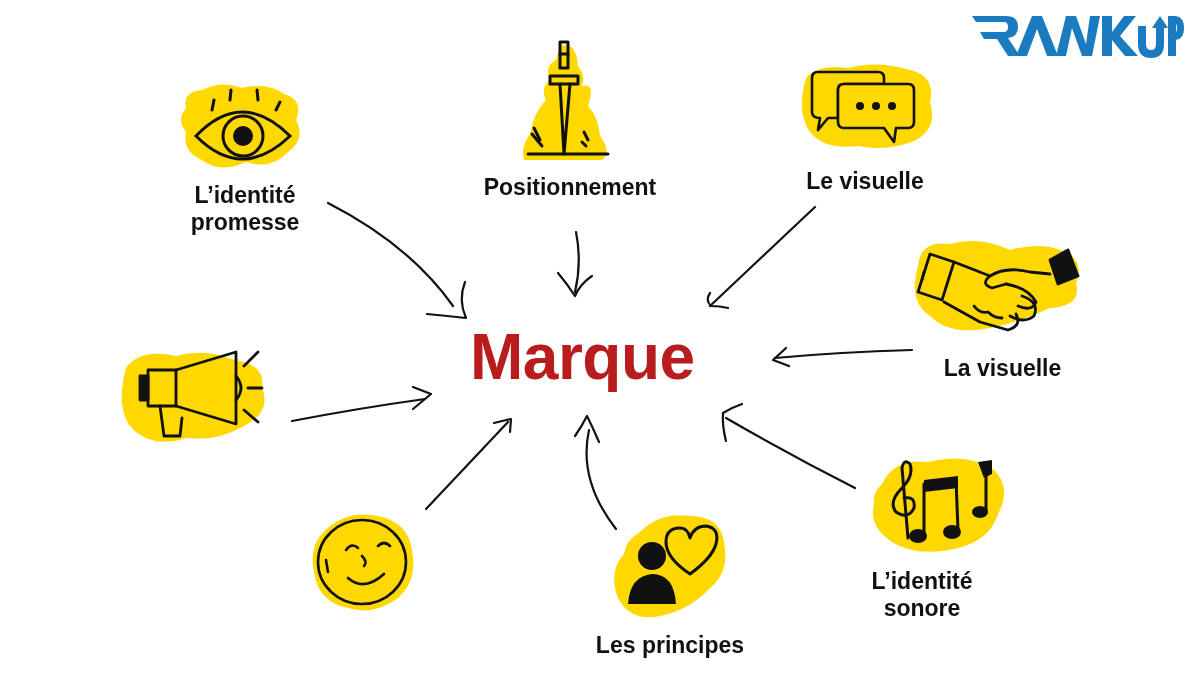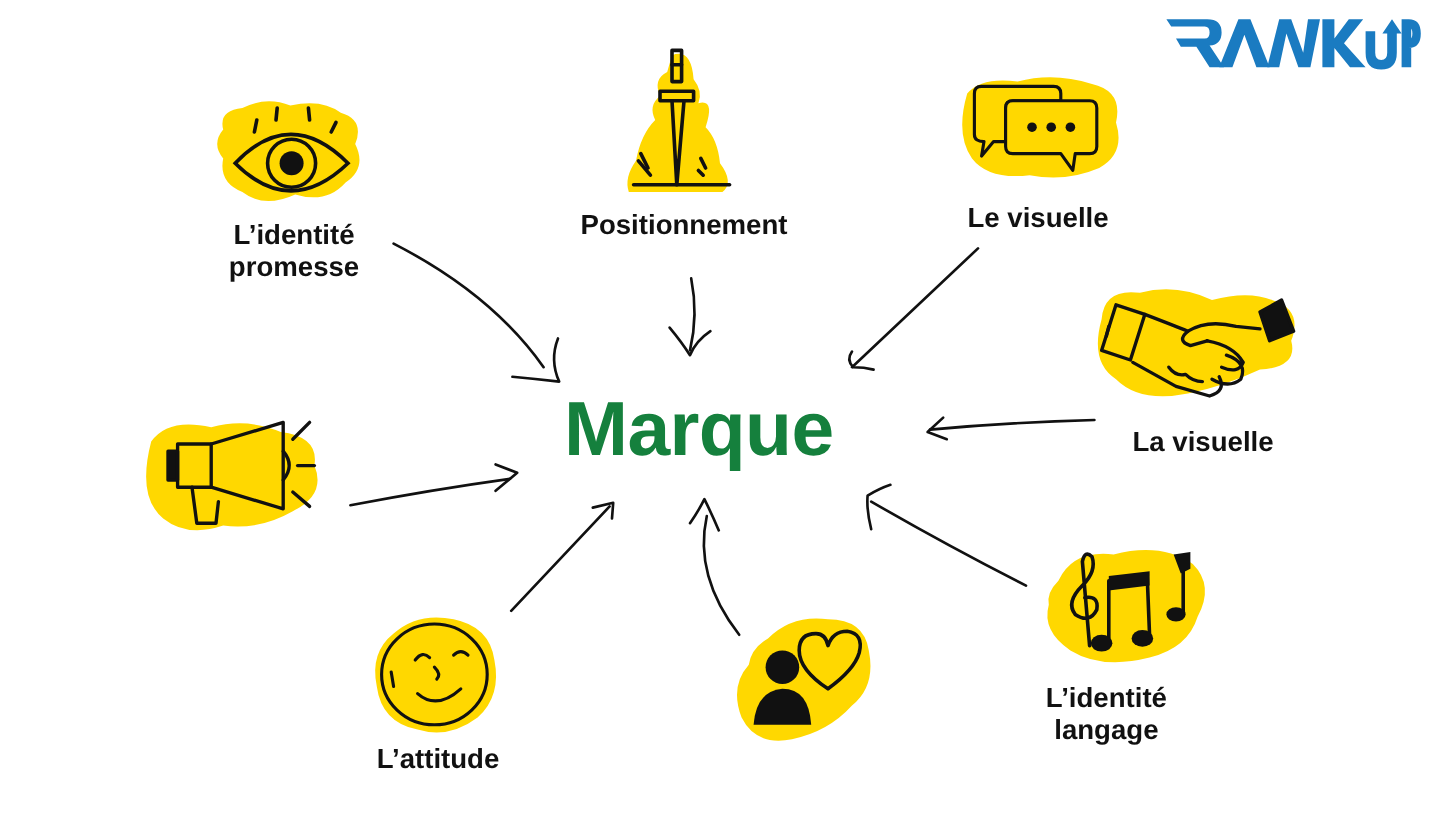--- a/index.html
+++ b/index.html
@@ -2,21 +2,21 @@
 <html><head>
 <meta charset="utf-8">
 <style>
   html, body { margin: 0; padding: 0; background: #ffffff; }
   body { width: 1200px; height: 700px; position: relative; overflow: hidden;
          font-family: "Liberation Sans", "DejaVu Sans", sans-serif; }
   .canvas { position: absolute; left: 0; top: 0; width: 1200px; height: 700px; }
   .label { position: absolute; font-weight: bold; color: #111; font-size: 23px;
            text-align: center; line-height: 27px; white-space: nowrap; }
   .center-title { position: absolute; left: 470px; top: 320px; font-size: 64px;
-                  font-weight: bold; color: #15803d; letter-spacing: -0.5px; }
+                  font-weight: bold; color: #b91c1c; letter-spacing: -0.5px; }
   .logo { position: absolute; left: 970px; top: 10px; width: 215px; height: 50px; }
   svg.icon { position: absolute; overflow: visible; }
   svg.arrows { position: absolute; left: 0; top: 0; }
 </style>
 </head>
 <body>
 
 <div class="canvas">
 
   <svg class="logo" viewBox="0 0 215 50">
@@ -145,41 +145,41 @@
     <path d="M20 18 Q40 0 70 6 Q100 12 104 40 Q110 70 90 88 Q66 106 40 98 Q10 92 6 62 Q0 34 20 18 Z" fill="#FFD800"></path>
     <g fill="none" stroke="#111" stroke-width="2.6" stroke-linecap="round">
       <ellipse cx="54" cy="52" rx="44" ry="42"></ellipse>
       <path d="M38 40 Q44 32 50 38"></path>
       <path d="M70 36 Q76 30 82 36"></path>
       <path d="M54 46 Q60 52 56 56"></path>
       <path d="M40 68 Q56 82 76 64"></path>
       <path d="M18 50 L20 62"></path>
     </g>
   </svg>
-  <div class="label" style="left:290px;top:619px;width:150px">L’attitude</div>
 
   <svg class="icon" style="left:610px;top:512px" width="120" height="110" viewBox="0 0 120 110">
     <path d="M30 20 Q50 0 80 4 Q110 4 114 30 Q120 60 100 76 Q80 98 50 104 Q20 110 8 86 Q-2 60 14 42 Q16 28 30 20 Z" fill="#FFD800"></path>
     <circle cx="42" cy="44" r="14" fill="#111"></circle>
     <path d="M18 92 Q20 64 42 62 Q64 62 66 92 Z" fill="#111"></path>
     <path d="M80 62 Q56 46 56 30 Q56 16 70 16 Q78 16 80 26 Q84 14 96 14 Q110 16 106 32 Q102 46 80 62 Z" fill="none" stroke="#111" stroke-width="3" stroke-linejoin="round"></path>
   </svg>
+  <div class="label" style="left:570px;top:632px;width:200px">Les principes</div>
 
   <svg class="icon" style="left:868px;top:454px" width="140" height="104" viewBox="0 0 140 104">
     <path d="M14 30 Q26 4 60 8 Q100 -2 126 16 Q144 34 130 60 Q122 86 90 94 Q50 104 24 88 Q0 72 6 50 Q4 40 14 30 Z" fill="#FFD800"></path>
     <g fill="none" stroke="#111" stroke-width="3" stroke-linecap="round" stroke-linejoin="round">
       <path d="M40 84 L34 14 Q36 4 42 10 Q46 22 34 34 Q20 48 28 58 Q40 66 46 54 Q48 42 36 44"></path>
       <path d="M56 80 L56 30"></path>
       <path d="M90 76 L88 26"></path>
       <path d="M118 56 L118 10"></path>
     </g>
     <path d="M56 26 L90 22 L90 34 L56 38 Z" fill="#111"></path>
     <path d="M110 8 L124 6 L124 20 L116 24 Z" fill="#111"></path>
     <ellipse cx="50" cy="82" rx="9" ry="7" fill="#111"></ellipse>
     <ellipse cx="84" cy="78" rx="9" ry="7" fill="#111"></ellipse>
     <ellipse cx="112" cy="58" rx="8" ry="6" fill="#111"></ellipse>
   </svg>
   <div class="label" style="left:852px;top:568px;width:140px">
     <div>L’identité</div>
-    <div>langage</div>
+    <div>sonore</div>
   </div>
 
 </div>
 
 </body></html>

